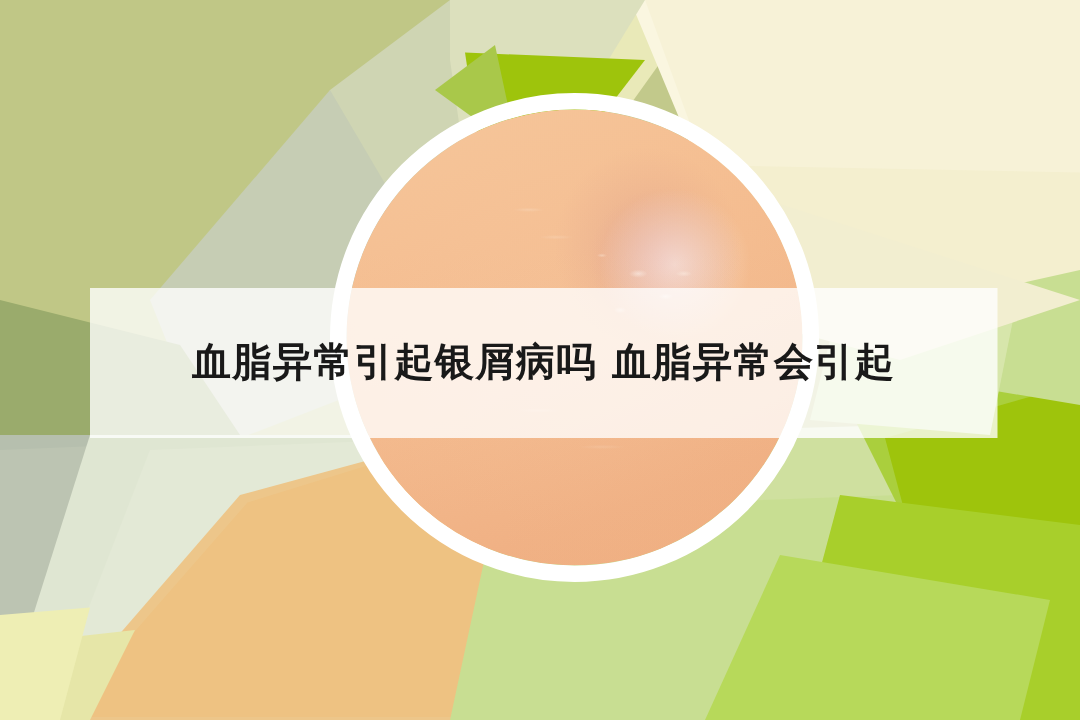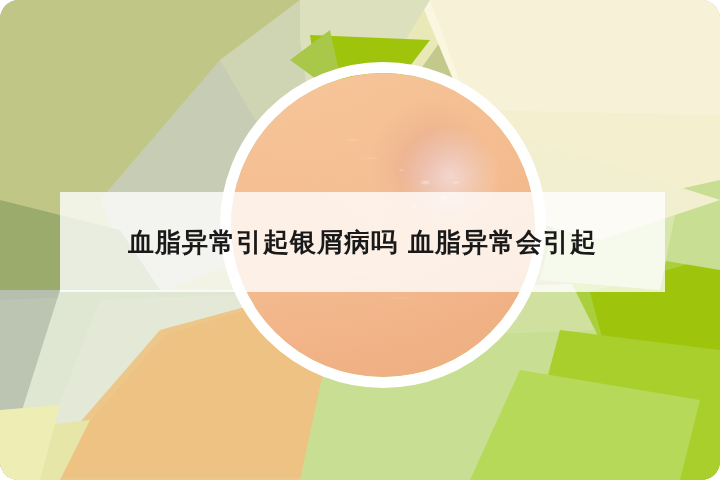--- a/index.html
+++ b/index.html
@@ -9,21 +9,20 @@
   }
   body {
     font-family: "Liberation Sans", "DejaVu Sans", sans-serif;
   }
   #poster {
     position: relative;
     width: 720px;
     height: 480px;
     overflow: hidden;
     background: #c4b5fd;
-    border-radius: 19px;
   }
   #bg-polygons {
     position: absolute;
     left: 0; top: 0;
     width: 720px;
     height: 480px;
     display: block;
   }
   #photo-circle {
     position: absolute;

